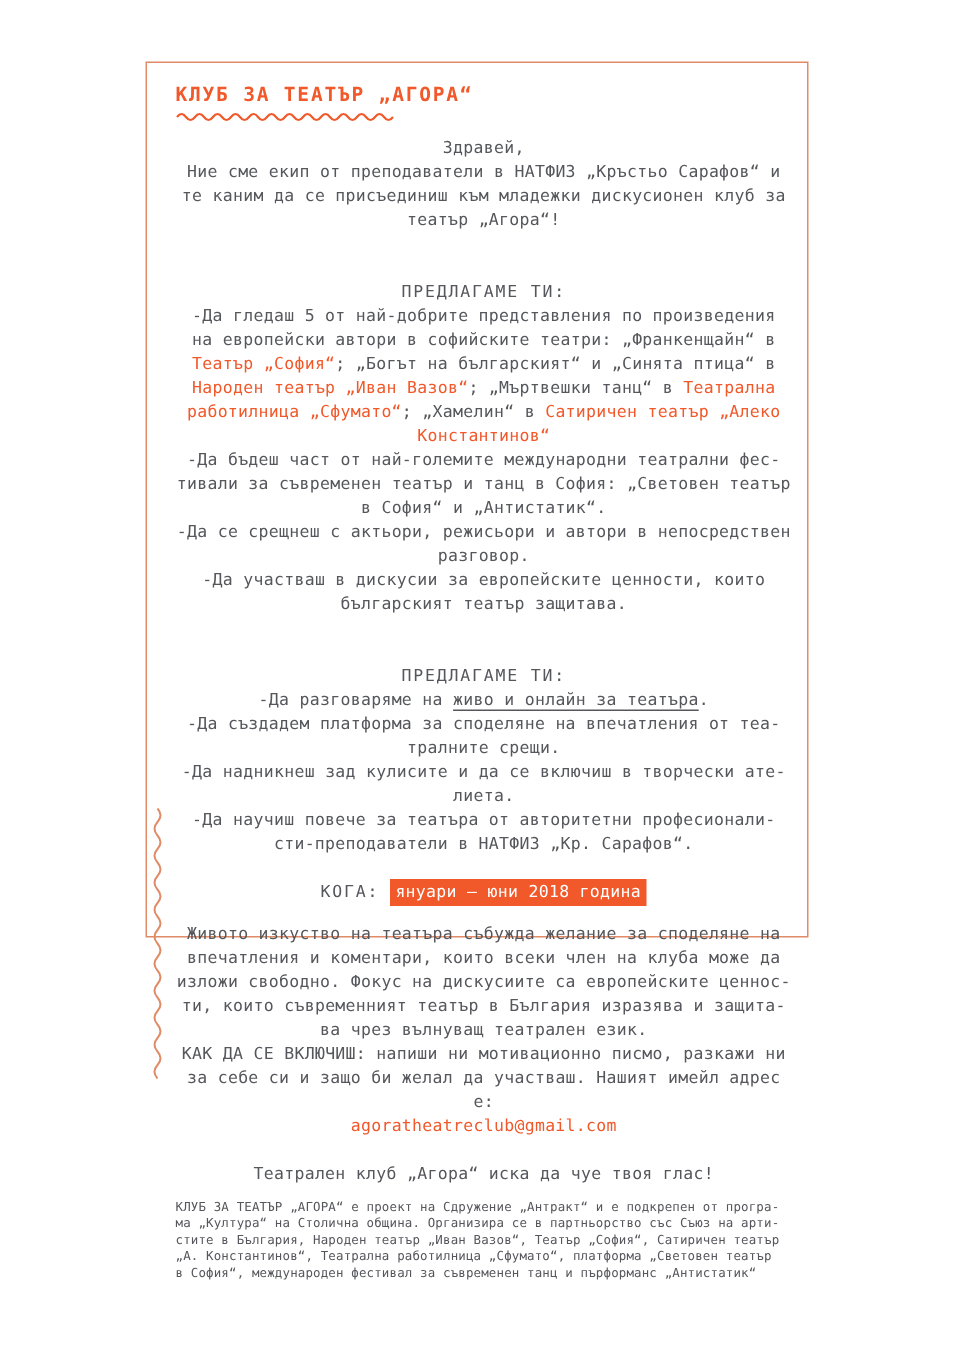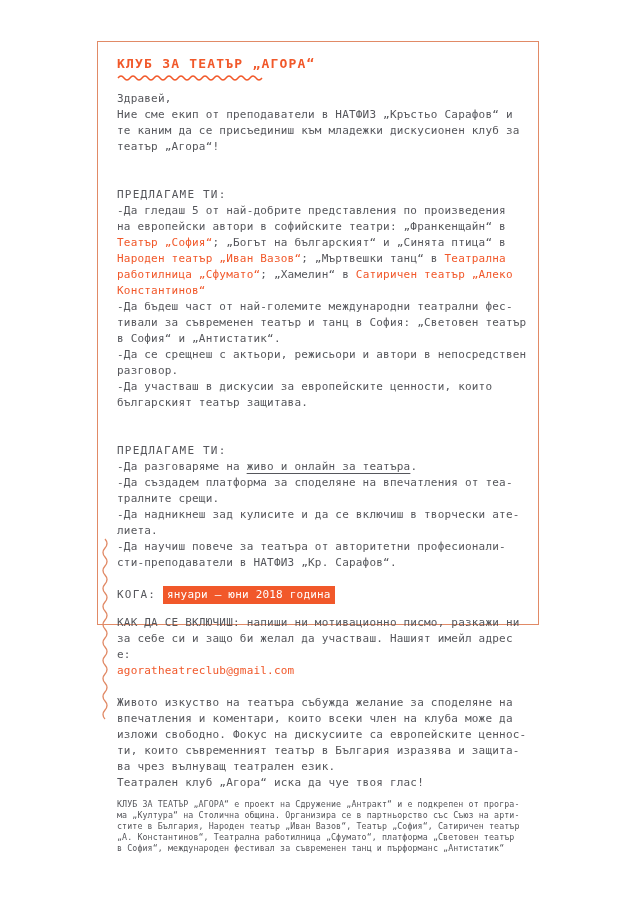--- a/index.html
+++ b/index.html
@@ -18,20 +18,21 @@
   }
   .frame{
     position:absolute;left:97px;top:41px;width:442px;height:584px;
     border:1.5px solid var(--frame);background:#ffffff;
   }
   .side-wave{position:absolute;left:3px;top:496px;}
   .content{position:relative;padding:14px 10px 0 19px;}
   .body{
     margin:0;font-size:11px;line-height:16px;letter-spacing:0.2px;
     white-space:pre-line;
+    text-align:center;
   }
   .title{
     margin:0;color:var(--accent);font-size:13px;font-weight:bold;
     letter-spacing:1.2px;line-height:15px;
   }
   .title-block{margin-bottom:10px;}
   .title-wave{display:block;margin-top:2px;}
   .greeting{margin-bottom:0;}
   .intro{margin-bottom:18px;}
   .heading{letter-spacing:1.2px;margin-top:32px;}
@@ -104,29 +105,29 @@
 -Да създадем платформа за споделяне на впечатления от теа-
 тралните срещи.
 -Да надникнеш зад кулисите и да се включиш в творчески ате-
 лиета.
 -Да научиш повече за театъра от авторитетни професионали-
 сти-преподаватели в НАТФИЗ „Кр. Сарафов“.</span></p>
     </section>
 
     <p class="body when-line"><span class="when-label">КОГА:</span> <span class="hl">януари – юни 2018 година</span></p>
 
-    <p class="body join"><span>КАК ДА СЕ ВКЛЮЧИШ: напиши ни мотивационно писмо, разкажи ни
-за себе си и защо би желал да участваш. Нашият имейл адрес е:
-</span><span class="accent">agoratheatreclub@gmail.com</span></p>
-
     <p class="body">Живото изкуство на театъра събужда желание за споделяне на
 впечатления и коментари, които всеки член на клуба може да
 изложи свободно. Фокус на дискусиите са европейските ценнос-
 ти, които съвременният театър в България изразява и защита-
 ва чрез вълнуващ театрален език.</p>
+
+    <p class="body join"><span>КАК ДА СЕ ВКЛЮЧИШ: напиши ни мотивационно писмо, разкажи ни
+за себе си и защо би желал да участваш. Нашият имейл адрес е:
+</span><span class="accent">agoratheatreclub@gmail.com</span></p>
     <p class="body cta">Театрален клуб „Агора“ иска да чуе твоя глас!</p>
 
     <p class="footer">КЛУБ ЗА ТЕАТЪР „АГОРА“ е проект на Сдружение „Антракт“ и е подкрепен от програ-
 ма „Култура“ на Столична община. Организира се в партньорство със Съюз на арти-
 стите в България, Народен театър „Иван Вазов“, Театър „София“, Сатиричен театър
 „А. Константинов“, Театрална работилница „Сфумато“, платформа „Световен театър
 в София“, международен фестивал за съвременен танц и пърформанс „Антистатик“</p>
 
   </div>
 </div>

